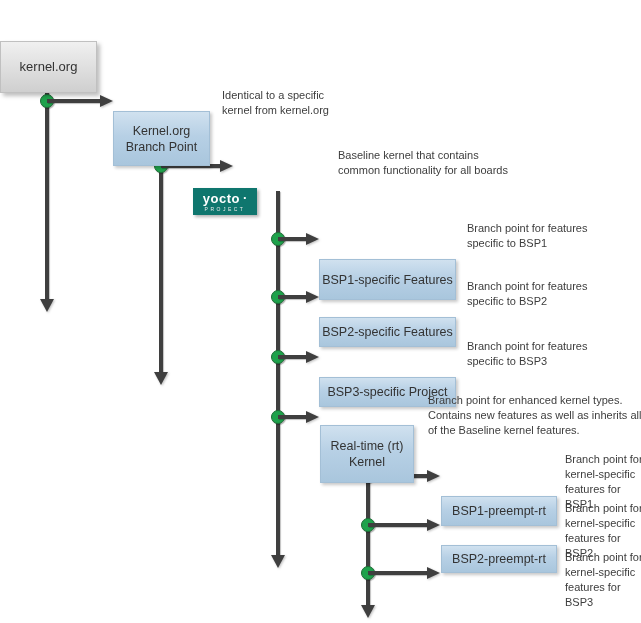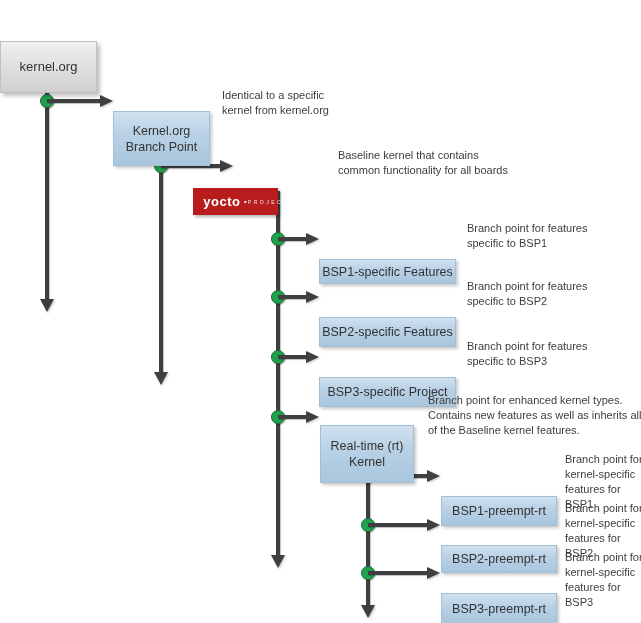--- a/index.html
+++ b/index.html
@@ -39,23 +39,23 @@
   .tri-right{position:absolute;width:0;height:0;
     border-top:6px solid transparent;border-bottom:6px solid transparent;
     border-left:13px solid #3f3f3f;filter:drop-shadow(1px 1px 1px rgba(0,0,0,0.25));}
   .dot{position:absolute;width:14px;height:14px;border-radius:50%;box-sizing:border-box;
     background:#1fa24c;border:1.5px solid #1d6b35;box-shadow:1px 1px 1px rgba(0,0,0,0.3);}
 
   
   .ann{position:absolute;font-size:11px;line-height:15px;color:#3d3d3d;white-space:pre-line;}
 
   
-  .logo{position:absolute;background:#b91c1c;color:#fff;
-    display:flex;flex-direction:row;align-items:center;justify-content:center;
-    box-shadow:2px 2px 3px rgba(0,0,0,0.3);padding-left:21px;}
+  .logo{position:absolute;background:#0f766e;color:#fff;
+    display:flex;flex-direction:column;align-items:center;justify-content:center;
+    box-shadow:2px 2px 3px rgba(0,0,0,0.3);}
   .logo-brand-row{display:flex;align-items:center;}
   .logo-brand{font-size:13px;font-weight:bold;letter-spacing:0.5px;line-height:13px;}
   .logo-dot{font-size:13px;font-weight:bold;margin-left:3px;line-height:10px;}
   .logo-sub{font-size:5px;letter-spacing:2.5px;color:#ececec;margin-top:2px;line-height:5px;}
 </style>
 </head>
 <body>
 
 <div class="canvas">
 
@@ -108,21 +108,21 @@
   <div class="node gray" style="left:0;top:5px;width:97px;height:52px">
     <span>kernel.org</span>
   </div>
 
   <div class="node blue" style="left:113px;top:75px;width:97px;height:55px">
     <span>Kernel.org
 Branch Point</span>
   </div>
 
 
-  <div class="node blue" style="left:319px;top:223px;width:137px;height:25px">
+  <div class="node blue" style="left:319px;top:223px;width:137px;height:41px">
     <span>BSP1-specific Features</span>
   </div>
 
   <div class="node blue" style="left:319px;top:281px;width:137px;height:30px">
     <span>BSP2-specific Features</span>
   </div>
 
   <div class="node blue" style="left:319px;top:341px;width:137px;height:30px">
     <span>BSP3-specific Project</span>
   </div>
@@ -133,23 +133,20 @@
   </div>
 
   <div class="node blue" style="left:441px;top:460px;width:116px;height:30px">
     <span>BSP1-preempt-rt</span>
   </div>
 
   <div class="node blue" style="left:441px;top:509px;width:116px;height:28px">
     <span>BSP2-preempt-rt</span>
   </div>
 
-  <div class="node blue" style="left:441px;top:557px;width:116px;height:31px">
-    <span>BSP3-preempt-rt</span>
-  </div>
 
   <div class="logo" style="left:193px;top:188px;width:64px;height:27px">
     <div class="logo-brand-row">
       <span class="logo-brand">yocto</span>
       <span class="logo-dot">·</span>
     </div>
     <div class="logo-sub">PROJECT</div>
   </div>
 
   <div class="ann" style="left:222px;top:88px;width:140px">Identical to a specific

